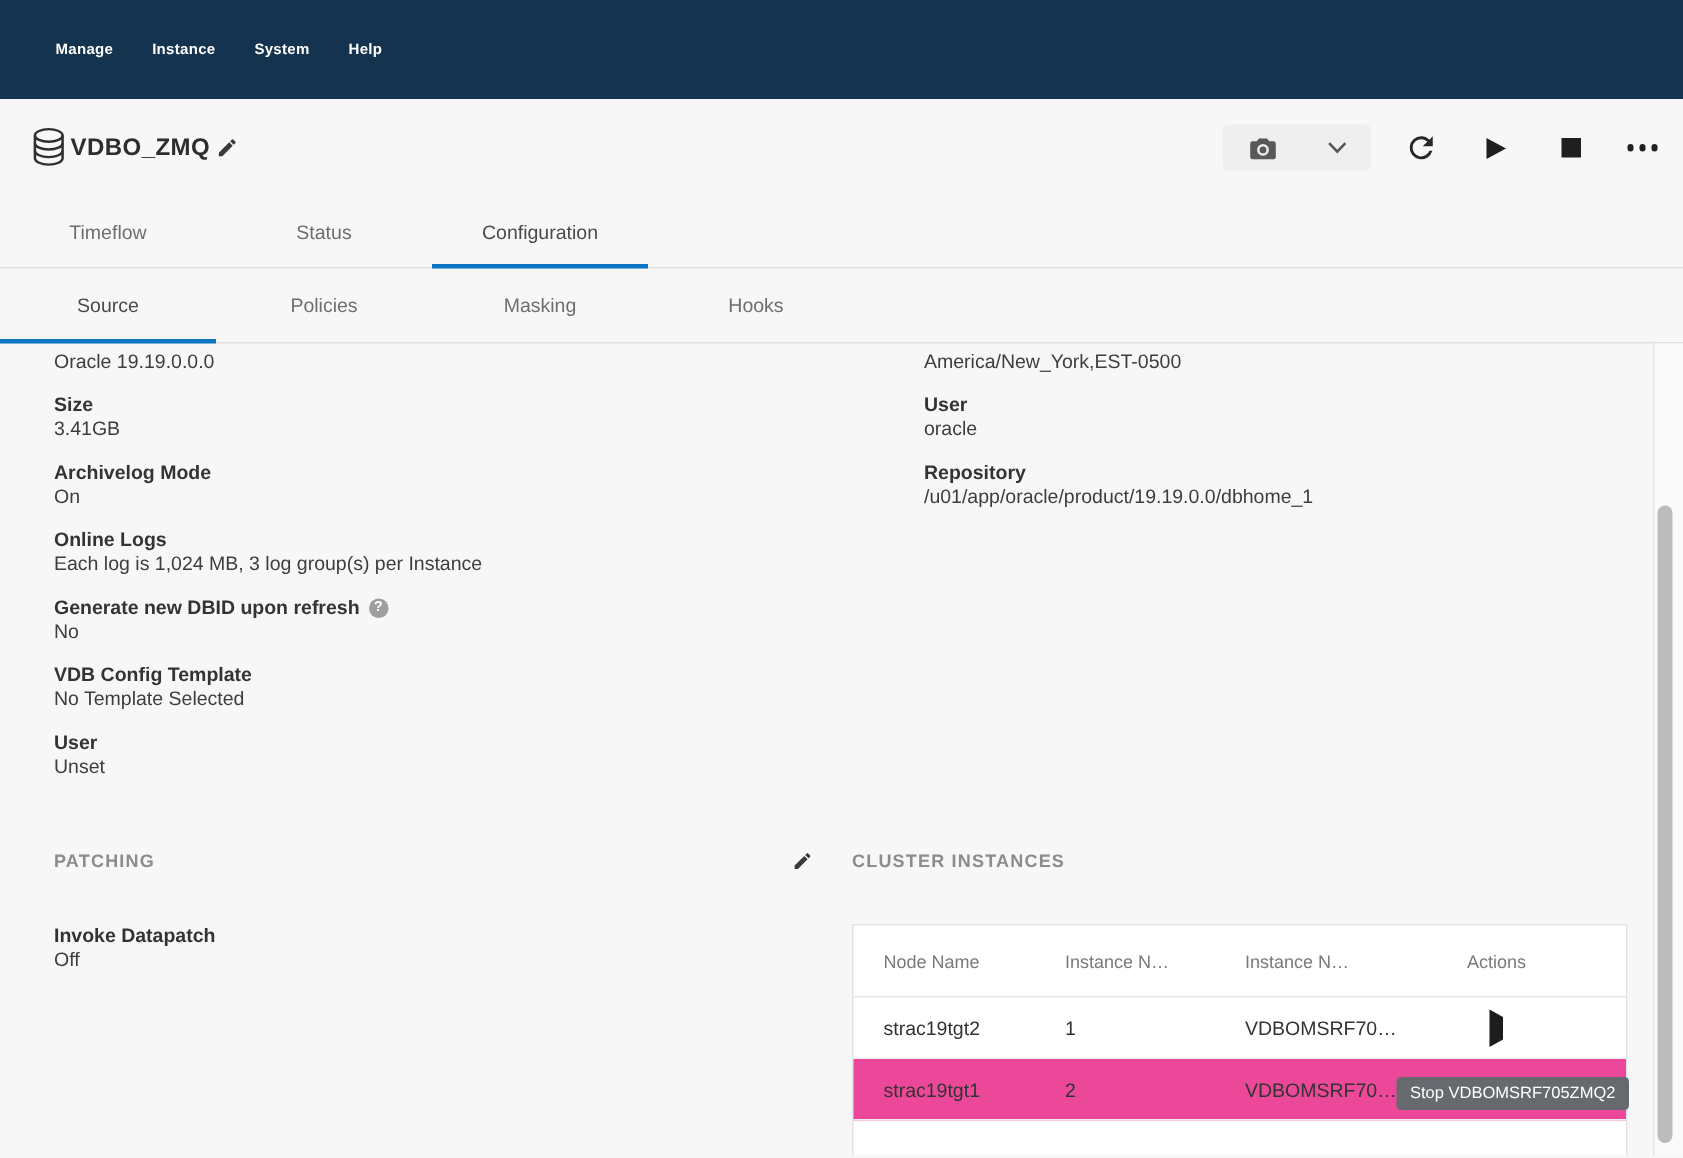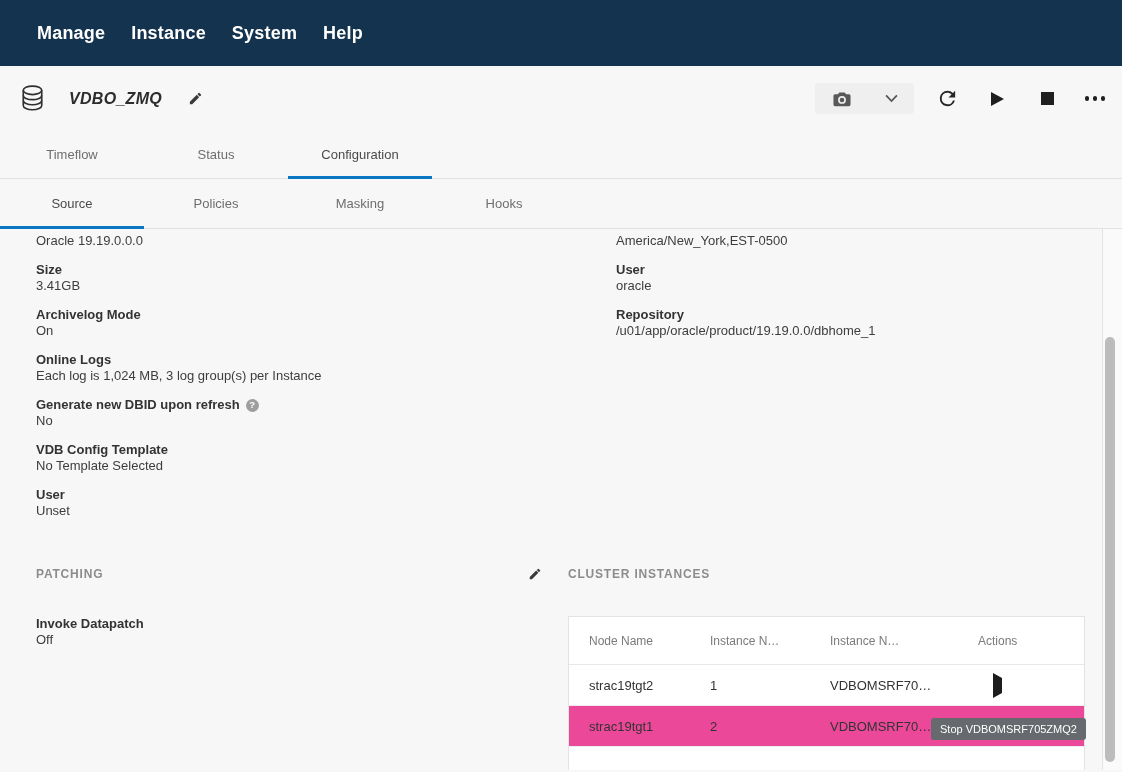--- a/index.html
+++ b/index.html
@@ -16,35 +16,35 @@
   .top-nav {
     height:66px;
     background:#14334E;
     display:flex;
     align-items:center;
     padding-left:37px;
     gap:26px;
   }
   .nav-item {
     color:#ffffff;
-    font-size:18px;
+    font-size:10px;
     font-weight:700;
     letter-spacing:.2px;
     cursor:pointer;
   }
 
   
   .page-header {
     height:65px;
     display:flex;
     align-items:center;
     justify-content:space-between;
     padding:0 12px 0 20px;
   }
-  .title-group { display:flex; align-items:center; gap:24px;font-style:italic; }
+  .title-group { display:flex; align-items:center; gap:2px; }
   .page-title { font-size:16px; font-weight:700; color:#2d2d2d; letter-spacing:.3px; }
   .icon-btn {
     background:none; border:none; cursor:pointer;
     display:flex; align-items:center; justify-content:center;
     width:34px; height:34px; padding:0;
   }
   .toolbar { display:flex; align-items:center; gap:16px; }
   .split-btn {
     display:flex; align-items:center;
     background:#efefef; border-radius:4px;

